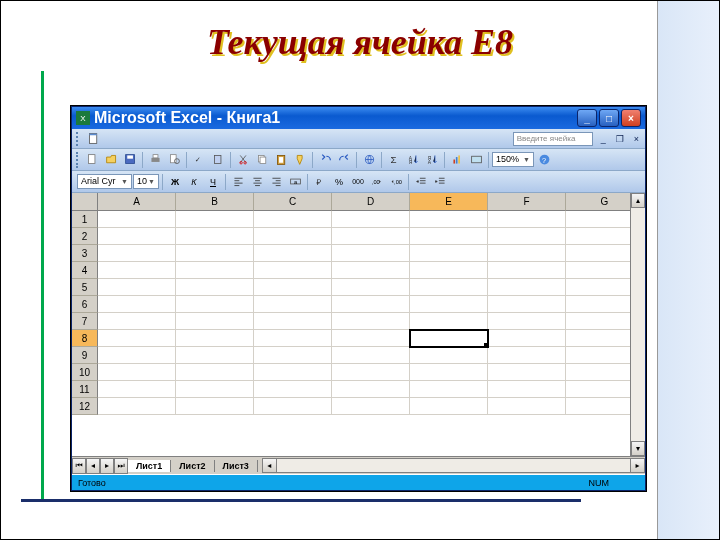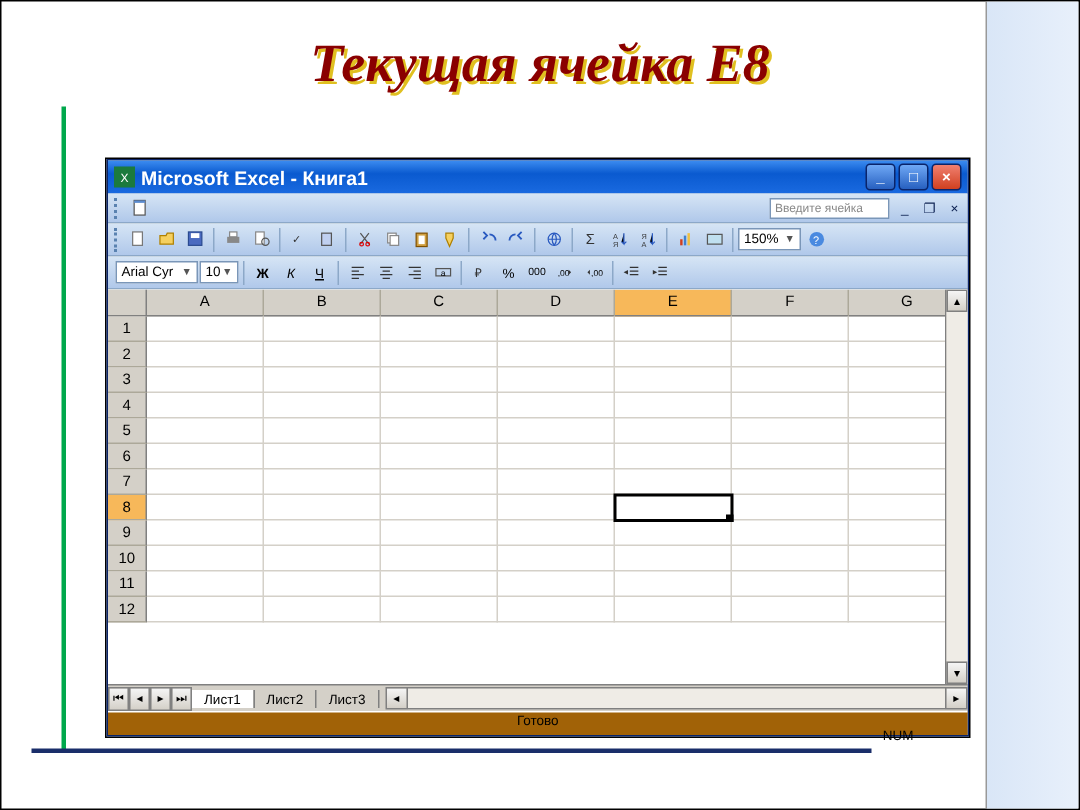--- a/index.html
+++ b/index.html
@@ -28,21 +28,21 @@
     border: 1px solid #0a246a;
     box-shadow: 0 0 0 1px #000;
     display: flex; flex-direction: column;
     font-size: 9px;
   }
   .titlebar {
     height: 22px; background: linear-gradient(#3c8cf0,#0a5ad0 40%,#1a6ae0);
     display: flex; align-items: center; color: #fff; padding: 0 4px;
   }
   .titlebar .app-icon { width: 14px; height: 14px; background: #1b7a3d; margin-right: 4px; display: inline-flex; align-items: center; justify-content: center; font-size: 8px; color: #fff; }
-  .titlebar .title-text { flex: 1; font-size: 13px; font-weight: bold; }
+  .titlebar .title-text { flex: 1; font-size: 16px; font-weight: bold; }
   .winbtn { width: 20px; height: 18px; margin-left: 2px; background: linear-gradient(#6fa8f5,#2760c0); border: 1px solid #0a246a; border-radius: 3px; display: inline-flex; align-items: center; justify-content: center; color: #fff; font-weight: bold; font-size: 10px; }
   .winbtn.close { background: linear-gradient(#f08070,#d04020); }
   .menubar { height: 20px; background: linear-gradient(#d6e5f5,#b0c8ea); display: flex; align-items: center; padding: 0 4px; gap: 2px; border-bottom: 1px solid #8ca8c8; }
   .menubar .handle { width: 4px; height: 14px; border-left: 2px dotted #5a82b0; margin-right: 2px; }
   .menu-item { padding: 2px 5px; color: #0b2050; cursor: default; }
   .menubar .help-box { margin-left: auto; background: #fff; border: 1px solid #7a96b8; height: 14px; width: 80px; font-size: 8px; color: #888; padding: 0 3px; line-height: 12px; }
   .menubar .mini { color: #0b2050; margin-left: 4px; padding: 0 2px; }
   .toolbar { height: 22px; background: linear-gradient(#d6e5f5,#b0c8ea); display: flex; align-items: center; padding: 0 4px; gap: 1px; border-bottom: 1px solid #8ca8c8; }
   .toolbar .handle { width: 4px; height: 16px; border-left: 2px dotted #5a82b0; margin-right: 2px; }
   .tbtn { width: 18px; height: 18px; display: inline-flex; align-items: center; justify-content: center; border-radius: 2px; }
@@ -73,26 +73,26 @@
   .rows { display: flex; flex-direction: column; }
   .row { display: flex; height: 17px; }
   .cell { border-right: 1px solid #d4d0c8; border-bottom: 1px solid #d4d0c8; flex-shrink:0; position: relative; }
   .cell.selected { outline: 2px solid #000; outline-offset: -1px; z-index: 2; }
   .cell.selected::after { content:''; position:absolute; right:-2px; bottom:-2px; width:5px; height:5px; background:#000; }
   .vscroll { width: 15px; background: #d4d0c8; border-left: 1px solid #808080; display: flex; flex-direction: column; }
   .vscroll .btn { height: 15px; background: linear-gradient(#f5f5f5,#d4d0c8); border: 1px solid #808080; text-align:center; font-size:8px; line-height:13px;}
   .vscroll .track { flex: 1; background: #efece6; }
   .sheet-tabs { height: 18px; background: #d4d0c8; display: flex; align-items: center; border-top: 1px solid #808080; }
   .nav-btn { width: 14px; height: 16px; border: 1px solid #808080; background: linear-gradient(#f5f5f5,#d4d0c8); text-align:center; font-size:8px; line-height:14px; }
-  .tab { padding: 1px 8px; background: #fff; border: 1px solid #808080; border-top: none; border-bottom: none; font-size: 9px; margin-left: -1px; }
+  .tab { padding: 1px 8px; background: #fff; border: 1px solid #808080; border-top: none; border-bottom: none; font-size: 9px; margin-left: -1px; font-weight: bold; }
   .tab.inactive { background: #d4d0c8; }
   .hscroll { flex: 1; margin-left: 4px; display: flex; height: 15px; }
   .hscroll .btn { width: 15px; background: linear-gradient(#f5f5f5,#d4d0c8); border: 1px solid #808080; text-align:center; font-size:8px; line-height:13px; }
   .hscroll .track { flex: 1; background: #efece6; border-top:1px solid #808080;border-bottom:1px solid #808080; }
-  .statusbar { height: 16px; background: #a16207; border-top: 1px solid #fff; display: flex; align-items: center; padding: 0 6px; font-size: 9px; flex-direction: column; }
+  .statusbar { height: 16px; background: #0ea5e9; border-top: 1px solid #fff; display: flex; align-items: center; padding: 0 6px; font-size: 9px; }
   .statusbar .num-ind { margin-left: auto; margin-right: 30px; }
 </style>
 </head>
 <body>
 
 <div class="slide-right"></div>
 <div class="slide-accent-v"></div>
 <div class="slide-accent-h"></div>
 <div class="slide-title">Текущая ячейка E8</div>
 

